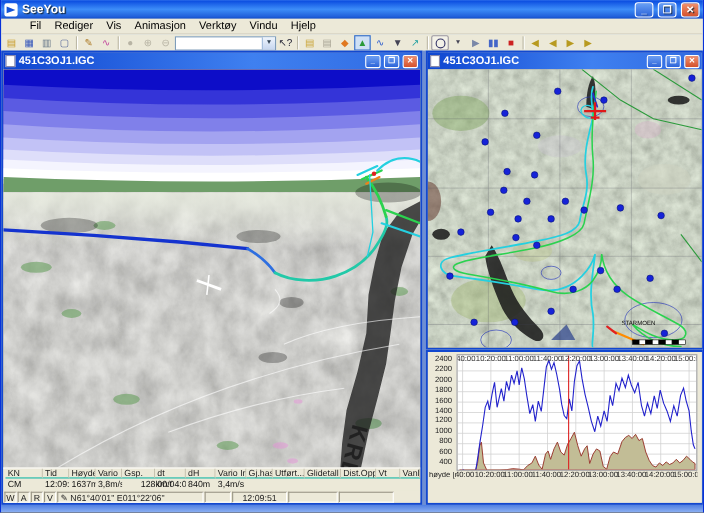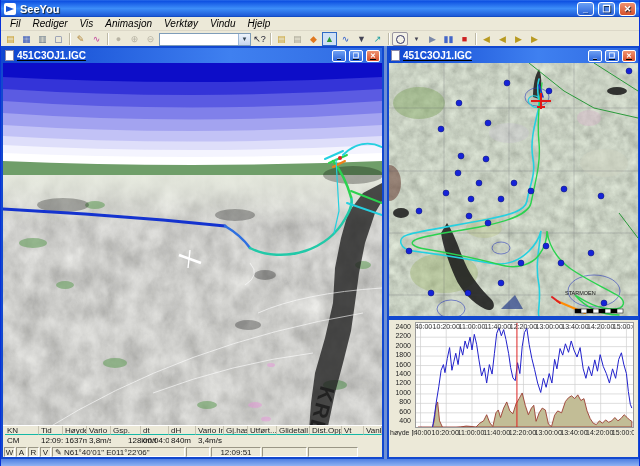--- a/index.html
+++ b/index.html
@@ -10,39 +10,39 @@
     background:linear-gradient(to bottom,#2a6ae9 0%,#0f52e2 8%,#3d8df8 50%,#1e5cd8 92%,#0c43b8 100%);
     color:#fff;font-size:11px;font-weight:bold;text-shadow:1px 1px 1px #123;}
   .app-icon{width:12px;height:12px;background:#fff;border-radius:2px;position:relative;flex:0 0 auto;}
   .app-icon::after{content:"";position:absolute;left:2px;top:3px;width:0;height:0;
     border-left:8px solid #1553d6;border-top:3px solid transparent;border-bottom:3px solid transparent;}
   .titlebar .spacer{flex:1;}
   .wbtn{width:17px;height:14px;border:1px solid #fff;border-radius:3px;color:#fff;font-size:9px;line-height:12px;
     text-align:center;background:linear-gradient(#69a0f5,#2b63d9);box-sizing:border-box;font-weight:bold;}
   .wbtn.close{background:linear-gradient(#f0926f,#d4502c);}
   
-  .menubar{height:13px;background:#ece9d8;display:flex;align-items:center;padding-left:3px;font-size:10px;color:#000;
-    border-bottom:1px solid #dcd8c8;font-style:italic;}
+  .menubar{height:13px;background:#ece9d8;display:flex;align-items:center;padding-left:20px;font-size:10px;color:#000;
+    border-bottom:1px solid #dcd8c8;}
   .menu-item{padding:0 6px;}
   
   .toolbar{height:16px;background:#ece9d8;display:flex;align-items:center;padding:0 2px;gap:1px;
     border-bottom:1px solid #c9c5b2;}
   .tbtn{min-width:15px;height:14px;display:flex;align-items:center;justify-content:center;font-size:9px;line-height:1;}
   .tbtn.pressed{border:1px solid #316ac5;background:#cfe0f5;box-sizing:border-box;}
   .tsep{width:1px;height:12px;background:#bdb9a6;margin:0 2px;box-shadow:1px 0 0 #fff;}
   .combo{height:13px;background:#fff;border:1px solid #7f9db9;font-size:9px;display:flex;align-items:center;
     padding-left:3px;box-sizing:border-box;color:#000;}
   .combo .ca{margin-left:auto;width:11px;height:100%;background:linear-gradient(#eef4fc,#c6d6ef);
     border-left:1px solid #9db9d9;display:flex;align-items:center;justify-content:center;font-size:6px;color:#345;}
   .clockbtn{width:14px;height:12px;border:1px solid #9a96a0;border-radius:2px;background:#f4f2e8;position:relative;}
   .clockbtn::after{content:"";position:absolute;left:3px;top:2px;width:7px;height:7px;border:1px solid #336;border-radius:50%;}
   
   .mdi{position:absolute;top:46px;left:0;right:0;bottom:7px;background:#6d8fd4;}
   .appbottom{position:absolute;left:0;right:0;bottom:0;height:7px;background:linear-gradient(#4f7fe2,#8fb2f2);}
-  .win{position:absolute;border:2px solid #1248cf;background:#ece9d8;display:flex;flex-direction:column;box-sizing:border-box;text-decoration:underline;}
+  .win{position:absolute;border:2px solid #1248cf;background:#ece9d8;display:flex;flex-direction:column;box-sizing:border-box;}
   .ctitle{height:15px;flex:0 0 auto;display:flex;align-items:center;gap:3px;padding:0 2px;
     background:linear-gradient(to right,#0f46d0,#3f80f0 60%,#2f6ae2);color:#fff;font-size:10px;font-weight:bold;}
   .doc-icon{width:9px;height:11px;background:#fff;border:1px solid #88a;box-sizing:border-box;}
   .ctitle .spacer{flex:1;}
   .cbtn{width:14px;height:12px;border:1px solid #fff;border-radius:2px;background:linear-gradient(#6fa0f2,#2b63d9);
     color:#fff;font-size:7px;line-height:10px;text-align:center;box-sizing:border-box;font-weight:bold;}
   .cbtn.close{background:linear-gradient(#f0926f,#d4502c);}
   #win3d{left:0;top:0;width:383px;height:413px;}
   #winmap{left:386px;top:0;width:253px;height:272px;}
   #wingraph{left:386px;top:272px;width:253px;height:141px;}

